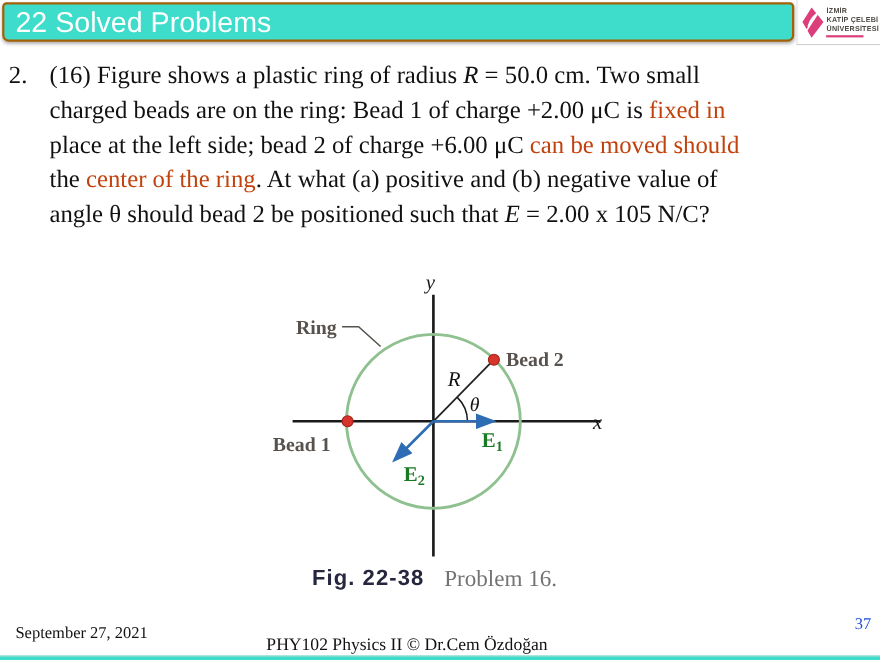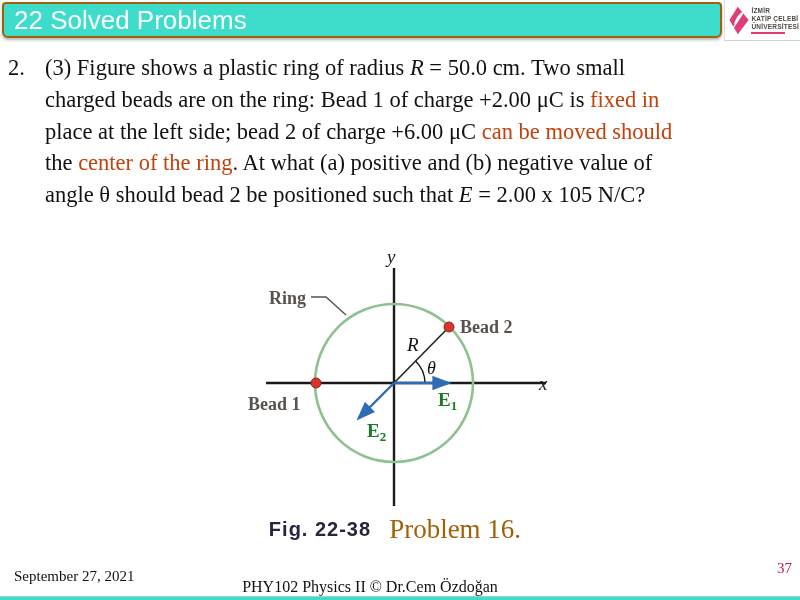--- a/index.html
+++ b/index.html
@@ -36,27 +36,27 @@
   
   .fig-svg{position:absolute;left:246px;top:252px;}
   .ax{stroke:#1a1a1a;stroke-width:2.4;}
   .fig-serif{font-family:"Liberation Serif",serif;}
 
   
   .caption{position:absolute;left:225px;top:514px;width:340px;
     display:flex;justify-content:center;align-items:center;gap:18px;}
   .cap-fig{font-family:"Liberation Sans",sans-serif;font-weight:bold;
     font-size:20px;color:#26263E;letter-spacing:1px;}
-  .cap-prob{font-family:"Liberation Serif",serif;font-size:27px;color:#a16207;}
+  .cap-prob{font-family:"Liberation Serif",serif;font-size:21px;color:#737373;}
 
   
   .footer-date{position:absolute;left:14px;top:568px;font-size:15px;color:#111;}
   .footer-course{position:absolute;left:0;top:578px;width:740px;text-align:center;
     font-size:16px;color:#111;}
-  .footer-page{position:absolute;right:8px;top:560px;font-size:15px;color:#be185d;}
+  .footer-page{position:absolute;right:8px;top:560px;font-size:15px;color:#1d4ed8;}
   .bottom-bar{position:absolute;left:0;bottom:0;width:800px;height:3px;
     background:#3EDCCA;border-top:1px solid #9ad9d2;}
 </style>
 </head>
 <body>
 
 <div class="slide">
 
   <div class="header-bar">
     <div class="header-title">22 Solved Problems</div>
@@ -72,21 +72,21 @@
       <div class="logo-text">KATİP ÇELEBİ</div>
       <div class="logo-text">ÜNİVERSİTESİ</div>
       <div class="logo-underline"></div>
     </div>
   </div>
 
   <div class="problem">
     <div class="problem-row">
       <div class="problem-num">2.</div>
       <div class="problem-body">
-          <div class="tline"><span class="seg-n">(3) Figure shows a plastic ring of radius </span><span class="seg-i">R</span><span class="seg-n"> = 50.0 cm. Two small</span></div>
+          <div class="tline"><span class="seg-n">(16) Figure shows a plastic ring of radius </span><span class="seg-i">R</span><span class="seg-n"> = 50.0 cm. Two small</span></div>
           <div class="tline"><span class="seg-n">charged beads are on the ring: Bead 1 of charge +2.00 μC is </span><span class="seg-t">fixed in</span></div>
           <div class="tline"><span class="seg-n">place at the left side; bead 2 of charge +6.00 μC </span><span class="seg-t">can be moved should</span></div>
           <div class="tline"><span class="seg-n">the </span><span class="seg-t">center of the ring</span><span class="seg-n">. At what (a) positive and (b) negative value of</span></div>
           <div class="tline"><span class="seg-n">angle θ should bead 2 be positioned such that </span><span class="seg-i">E</span><span class="seg-n"> = 2.00 x 105 N/C?</span></div>
         </div>
     </div>
   </div>
 
   <svg class="fig-svg" width="312" height="260" viewBox="0 0 312 260">
     <defs>

